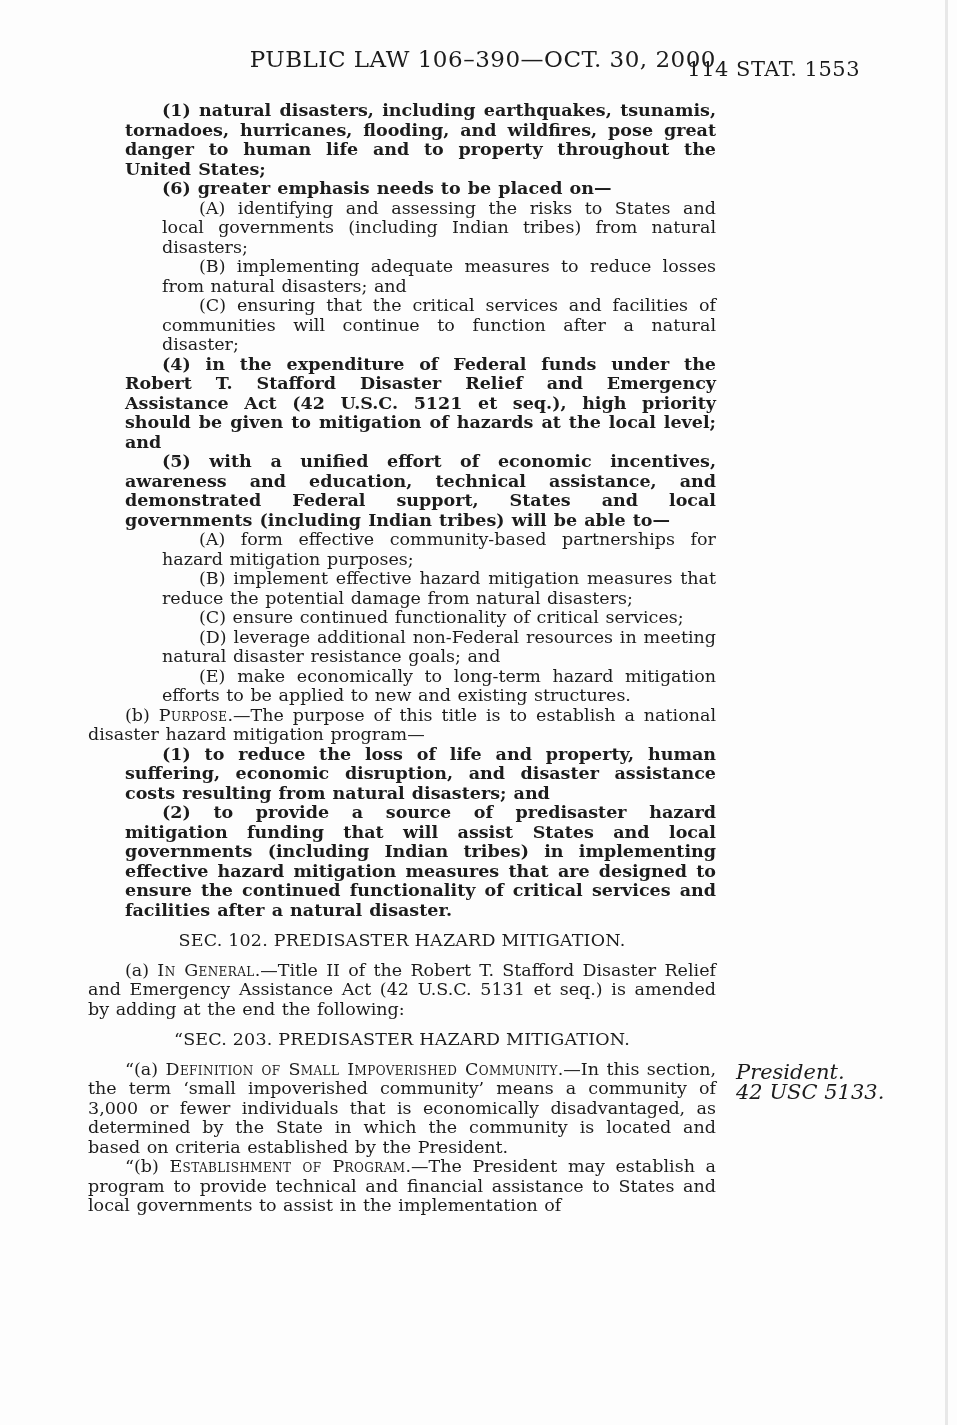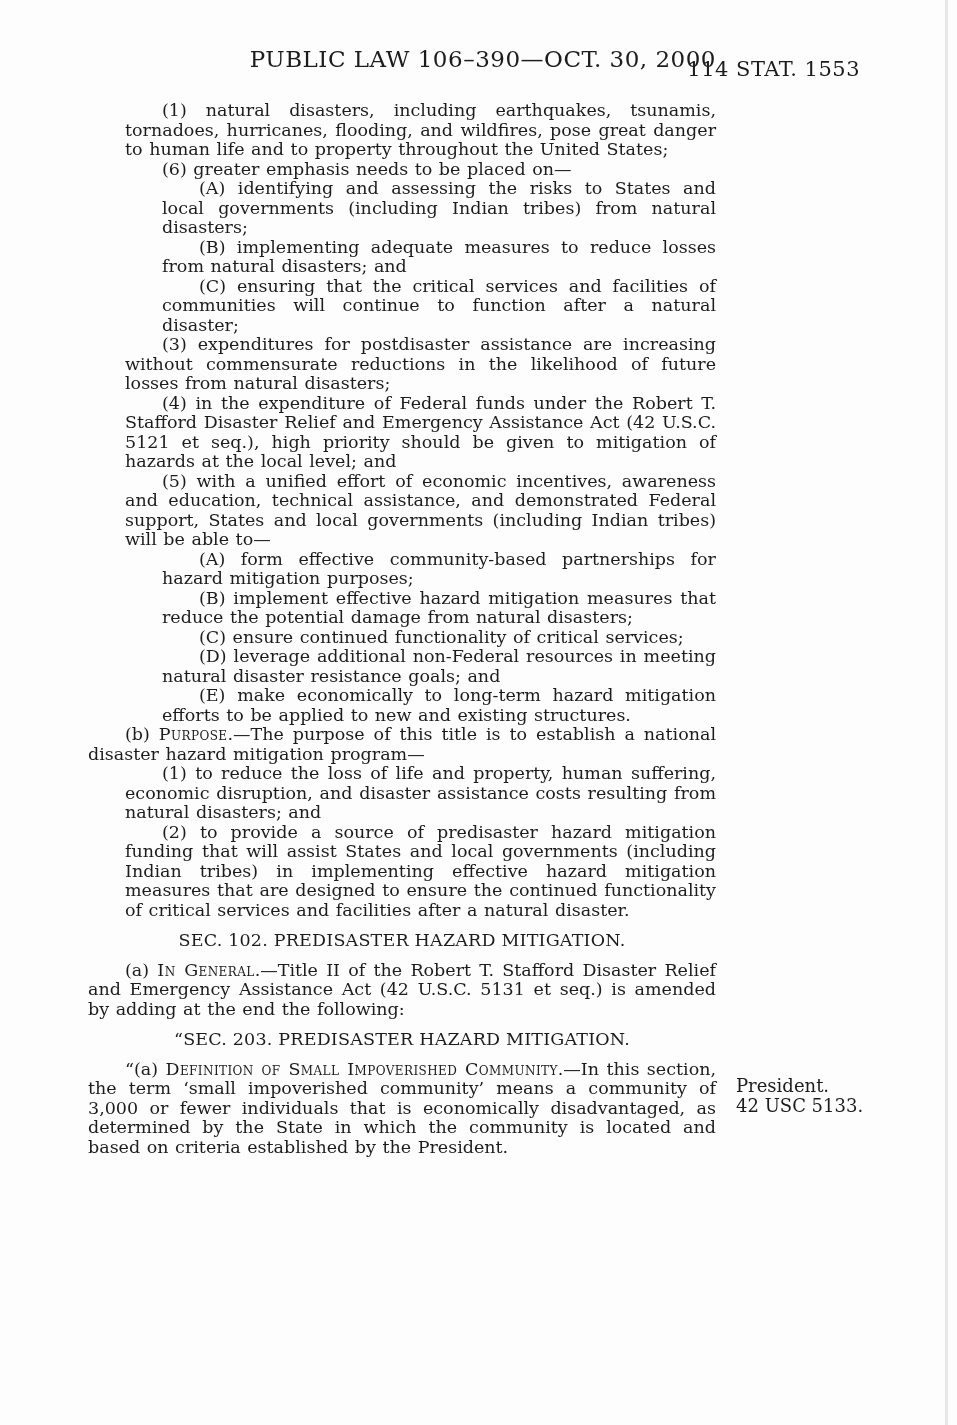--- a/index.html
+++ b/index.html
@@ -51,72 +51,73 @@
     font-size: 17.5px;
     line-height: 19.5px;
   }
   .para {
     position: relative;
     margin: 0;
     text-align: justify;
     word-spacing: 1px;
   }
   .lvl0 { padding-left: 0;    text-indent: 37px; }
-  .lvl1 { padding-left: 37px; text-indent: 37px; }
+  .lvl1 { padding-left: 37px; text-indent: 37px; font-weight: bold; }
   .lvl2 { padding-left: 74px; text-indent: 37px; }
   .sc { font-variant: small-caps; letter-spacing: 0.4px; }
   .heading {
     font-weight: normal;
     font-size: 17.5px;
     letter-spacing: 0.2px;
     margin: 11px 0 10px 0;
     text-align: center;
     text-indent: 0;
   }
   .margin-note {
     position: absolute;
     left: calc(100% + 20px);
-    top: 16px;
+    top: 2px;
     width: 160px;
-    font-size: 18px;
+    font-size: 21px;
     line-height: 20px;
     text-align: left;
     text-indent: 0;
     word-spacing: 0;
     white-space: nowrap;
+    font-style: italic;
   }
 </style>
 </head>
 <body>
 
 <div class="page">
   <div class="scan-edge"></div>
 
   <div class="header-title">PUBLIC LAW 106–390—OCT. 30, 2000</div>
 
   <div class="header-stat">114 STAT. 1553</div>
 
   <div class="statute-body">
       <div class="para lvl1"><span>(1) natural disasters, including earthquakes, tsunamis, tornadoes, hurricanes, flooding, and wildfires, pose great danger to human life and to property throughout the United States;</span></div>
       <div class="para lvl1"><span>(6) greater emphasis needs to be placed on—</span></div>
       <div class="para lvl2"><span>(A) identifying and assessing the risks to States and local governments (including Indian tribes) from natural disasters;</span></div>
       <div class="para lvl2"><span>(B) implementing adequate measures to reduce losses from natural disasters; and</span></div>
       <div class="para lvl2"><span>(C) ensuring that the critical services and facilities of communities will continue to function after a natural disaster;</span></div>
-      <div class="para lvl1"><span>(3) expenditures for postdisaster assistance are increasing without commensurate reductions in the likelihood of future losses from natural disasters;</span></div>
       <div class="para lvl1"><span>(4) in the expenditure of Federal funds under the Robert T. Stafford Disaster Relief and Emergency Assistance Act (42 U.S.C. 5121 et seq.), high priority should be given to mitigation of hazards at the local level; and</span></div>
       <div class="para lvl1"><span>(5) with a unified effort of economic incentives, awareness and education, technical assistance, and demonstrated Federal support, States and local governments (including Indian tribes) will be able to—</span></div>
       <div class="para lvl2"><span>(A) form effective community-based partnerships for hazard mitigation purposes;</span></div>
       <div class="para lvl2"><span>(B) implement effective hazard mitigation measures that reduce the potential damage from natural disasters;</span></div>
       <div class="para lvl2"><span>(C) ensure continued functionality of critical services;</span></div>
       <div class="para lvl2"><span>(D) leverage additional non-Federal resources in meeting natural disaster resistance goals; and</span></div>
       <div class="para lvl2"><span>(E) make economically to long-term hazard mitigation efforts to be applied to new and existing structures.</span></div>
       <div class="para lvl0"><span>(b) </span><span class="sc">Purpose</span><span>.—The purpose of this title is to establish a national disaster hazard mitigation program—</span></div>
       <div class="para lvl1"><span>(1) to reduce the loss of life and property, human suffering, economic disruption, and disaster assistance costs resulting from natural disasters; and</span></div>
       <div class="para lvl1"><span>(2) to provide a source of predisaster hazard mitigation funding that will assist States and local governments (including Indian tribes) in implementing effective hazard mitigation measures that are designed to ensure the continued functionality of critical services and facilities after a natural disaster.</span></div>
       <div class="heading">SEC. 102. PREDISASTER HAZARD MITIGATION.</div>
       <div class="para lvl0"><span>(a) </span><span class="sc">In General</span><span>.—Title II of the Robert T. Stafford Disaster Relief and Emergency Assistance Act (42 U.S.C. 5131 et seq.) is amended by adding at the end the following:</span></div>
       <div class="heading">“SEC. 203. PREDISASTER HAZARD MITIGATION.</div>
       <div class="para lvl0"><span>“(a) </span><span class="sc">Definition of Small Impoverished Community</span><span>.—In this section, the term ‘small impoverished community’ means a community of 3,000 or fewer individuals that is economically disadvantaged, as determined by the State in which the community is located and based on criteria established by the President.</span><span class="margin-note">
           <div>President.</div>
           <div>42 USC 5133.</div>
         </span></div>
+      <div class="para lvl0"><span>“(b) </span><span class="sc">Establishment of Program</span><span>.—The President may establish a program to provide technical and financial assistance to States and local governments to assist in the implementation of</span></div>
     </div>
 </div>
 
 </body></html>

